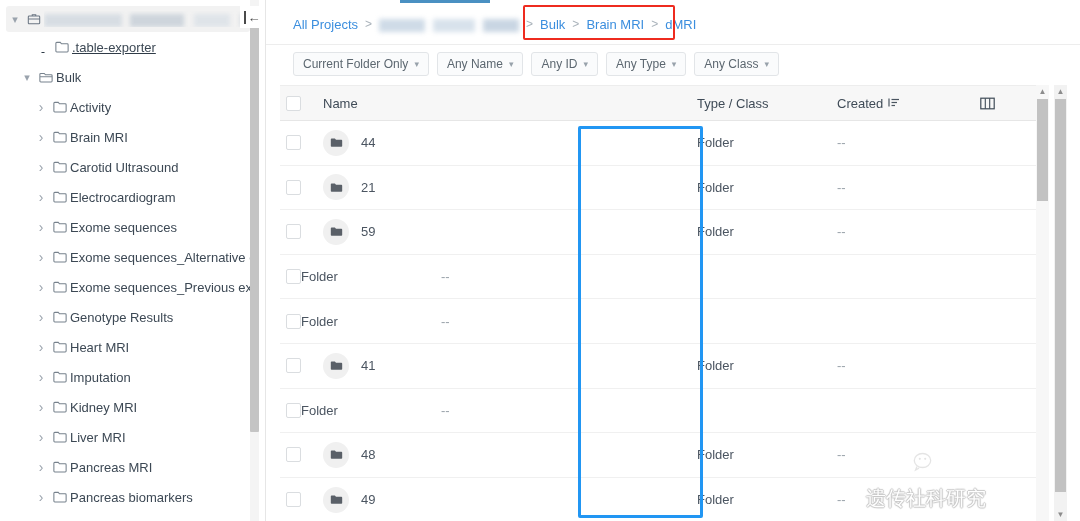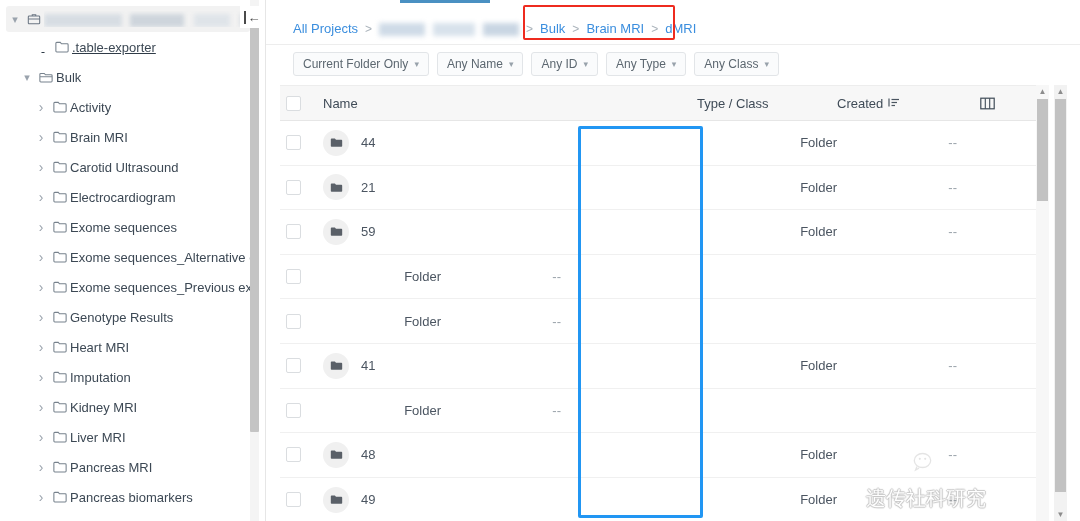--- a/index.html
+++ b/index.html
@@ -94,21 +94,21 @@
   }
   #tab-underline {
     position: absolute; left: 134px; top: 0;
     width: 90px; height: 3px; background: #4a90c2;
   }
 
   
   #crumbs {
     position: absolute; left: 0; top: 12px;
     height: 24px;
-    display: flex; align-items: flex-end;
+    display: flex; align-items: center;
     font-size: 13px;
     padding-left: 27px;
   }
   .crumb { color: #3b8ede; cursor: pointer; }
   .crumb-sep { color: #a9b2ba; margin: 0 7px; font-size: 12px; }
   .crumb-redact {
     display: inline-block; width: 140px; height: 13px;
     background: linear-gradient(90deg,
       #cfdbe7 0 46px, transparent 46px 54px,
       #d8e2ec 54px 96px, transparent 96px 104px,
@@ -165,21 +165,20 @@
     width: 120px; font-size: 13px; color: #3f4b57;
     display: flex; align-items: center; gap: 5px;
   }
   .sort-ic { display: inline-block; font-size: 11px; color: #4a5560; letter-spacing: -1px; }
   .col-gear { width: 60px; display: flex; justify-content: center; cursor: pointer; }
 
   #tbody {
     position: absolute; left: 14px; top: 121px;
     width: 756px; height: 400px;
     overflow: hidden;
-    text-align: right;
   }
   .trow {
     display: flex; align-items: center;
     height: 44.6px;
     border-bottom: 1px solid #f0f0f0;
   }
   .trow .cb { margin-left: 6px; }
   .rname { width: 396px; padding-left: 22px; display: flex; align-items: center; gap: 12px; }
   .fchip {
     width: 26px; height: 26px; border-radius: 50%;

